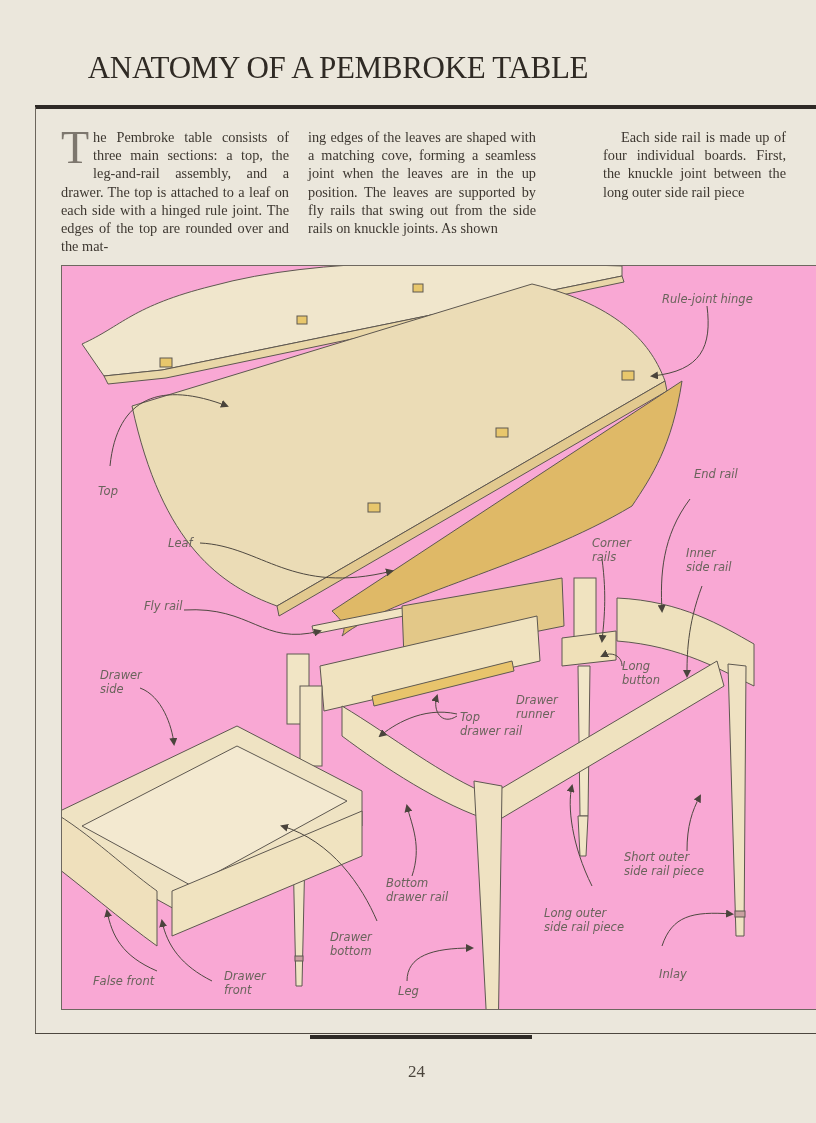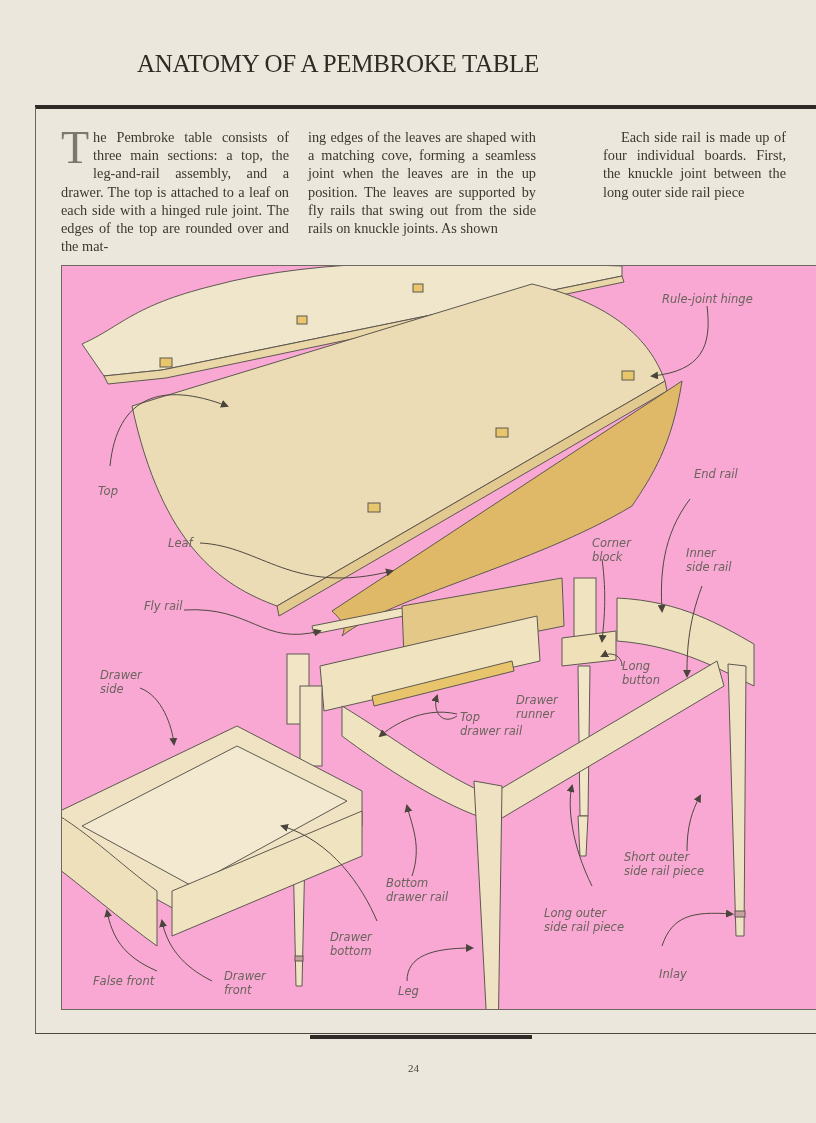--- a/index.html
+++ b/index.html
@@ -6,21 +6,21 @@
   body {
     width: 816px; height: 1123px; position: relative; overflow: hidden;
     background: #ebe7dc;
     font-family: "DejaVu Serif", "Liberation Serif", serif;
     color: #3a342c;
   }
   .page-title {
     position: absolute; left: 0; width: 676px; top: 50px;
     text-align: center;
     font-family: "Liberation Serif", "DejaVu Serif", serif;
-    font-size: 25px; letter-spacing: -0.3px; color: #2f2a24;
+    font-size: 31px; letter-spacing: -0.3px; color: #2f2a24;
   }
   .title-rule {
     position: absolute; left: 35px; top: 105px; width: 781px; height: 4px;
     background: #2e2a26;
   }
   .frame-left {
     position: absolute; left: 35px; top: 107px; width: 1px; height: 927px;
     background: #6b655c;
   }
   .frame-bottom {
@@ -56,21 +56,21 @@
   .diagram-svg { position: absolute; left: 0; top: 0; }
   .label {
     position: absolute;
     font-family: "DejaVu Sans", "Liberation Sans", sans-serif;
     font-style: italic; font-size: 11.5px; line-height: 14px;
     color: #6a645c; white-space: pre-line;
   }
   .page-number {
     position: absolute; left: 408px; top: 1062px;
     font-family: "Liberation Serif", "DejaVu Serif", serif;
-    font-size: 11px; color: #4a443c;
+    font-size: 17px; color: #4a443c;
   }
 </style>
 </head>
 <body>
 
 <div class="page-title">ANATOMY OF A PEMBROKE TABLE</div>
 <div class="title-rule"></div>
 <div class="frame-left"></div>
 <div class="frame-bottom"></div>
 
@@ -166,21 +166,21 @@
       <path d="M150,715 C120,700 105,680 100,655"></path>
       <path d="M345,715 C345,690 370,682 410,682"></path>
     </g>
   </svg>
 
   <div class="label" style="left:600px; top:26px;">Rule-joint hinge</div>
   <div class="label" style="left:36px; top:218px;">Top</div>
   <div class="label" style="left:618px; top:201px;margin-left:14px;">End rail</div>
   <div class="label" style="left:106px; top:270px;">Leaf</div>
   <div class="label" style="left:530px; top:270px;">Corner
-block</div>
+rails</div>
   <div class="label" style="left:624px; top:280px;">Inner
 side rail</div>
   <div class="label" style="left:82px; top:333px;">Fly rail</div>
   <div class="label" style="left:560px; top:393px;">Long
 button</div>
   <div class="label" style="left:38px; top:402px;">Drawer
 side</div>
   <div class="label" style="left:454px; top:427px;">Drawer
 runner</div>
   <div class="label" style="left:398px; top:444px;">Top

